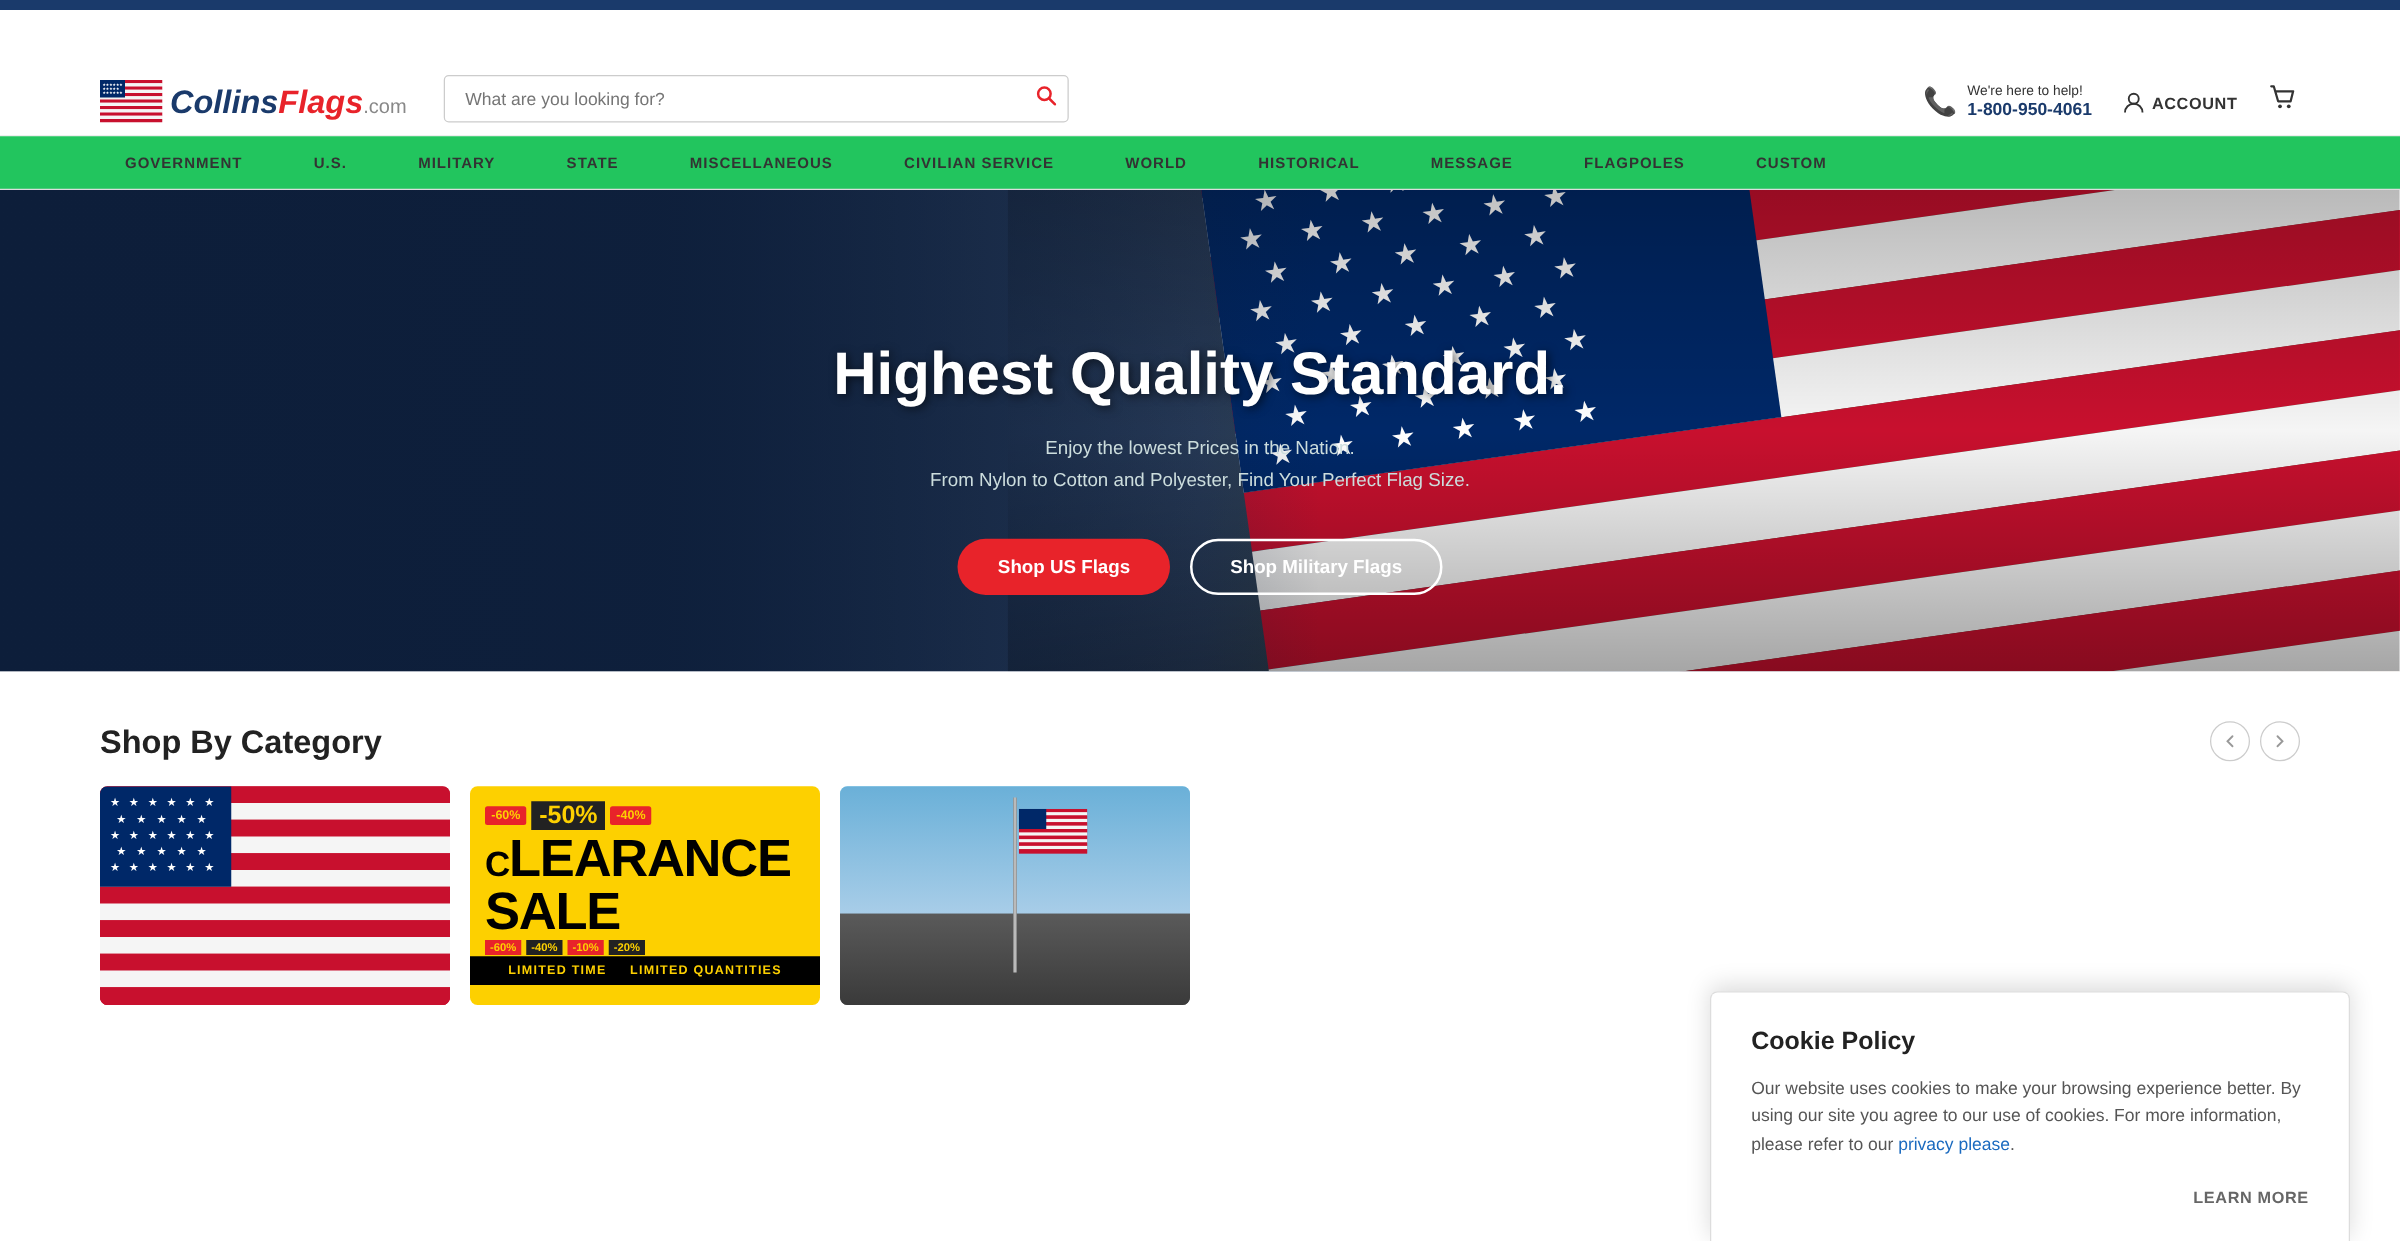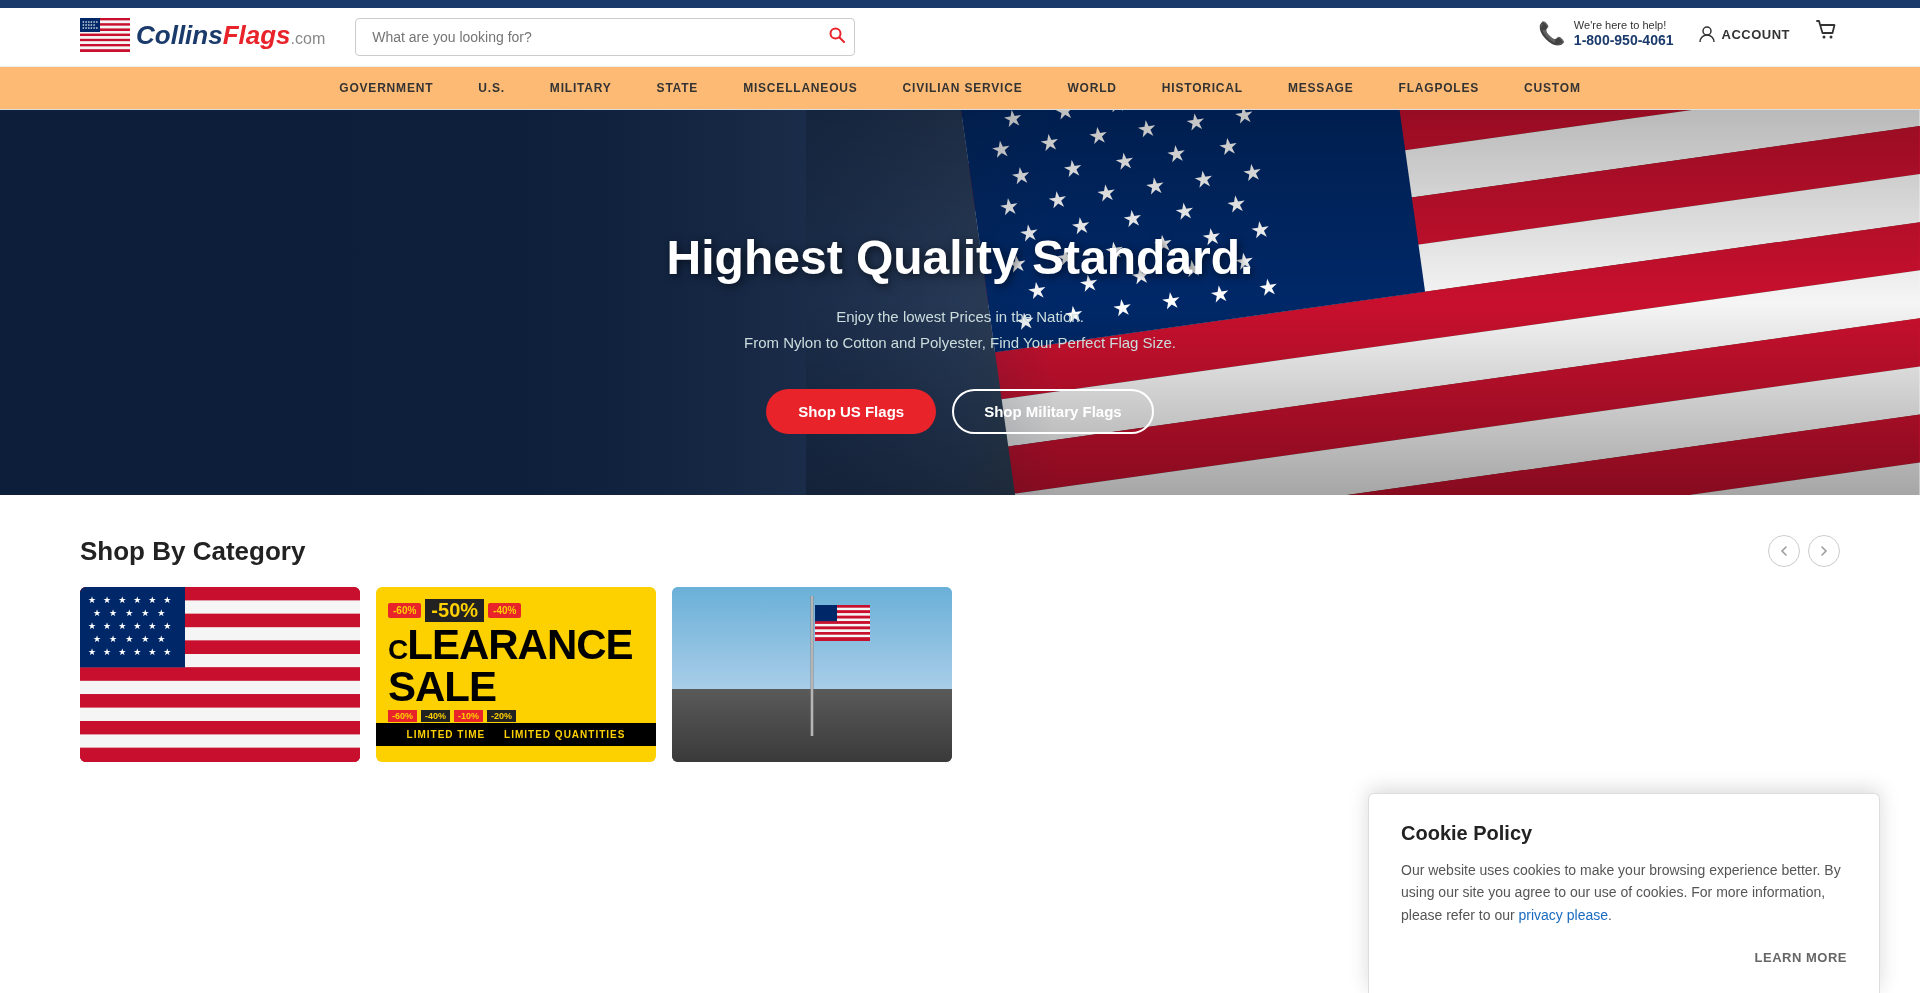--- a/index.html
+++ b/index.html
@@ -8,38 +8,39 @@
     
     .top-bar {
       background: #1a3a6b;
       height: 8px;
       width: 100%;
     }
 
     
     .header {
       display: flex;
-      align-items: flex-start;
+      align-items: flex-end;
       padding: 10px 80px;
       background: #fff;
       border-bottom: 1px solid #eee;
       gap: 30px;
     }
 
     .logo {
       display: flex;
       align-items: center;
       gap: 6px;
       text-decoration: none;
     }
 
     .search-bar {
       flex: 1;
       max-width: 500px;
       position: relative;
+      margin-top: 42px;
     }
 
     .search-bar input {
       width: 100%;
       padding: 10px 40px 10px 16px;
       border: 1px solid #ccc;
       border-radius: 4px;
       font-size: 14px;
       outline: none;
       color: #999;
@@ -97,25 +98,25 @@
     .cart-btn {
       background: none;
       border: none;
       cursor: pointer;
       font-size: 22px;
       color: #333;
     }
 
     
     nav {
-      background: #fdba74;
+      background: #22c55e;
       border-bottom: 1px solid #ddd;
       display: flex;
-      justify-content: center;
-      gap: 5px;
+      justify-content: flex-start;
+      gap: 17px;
       padding: 0 80px;
     }
 
     nav a {
       padding: 14px 20px;
       font-size: 12px;
       font-weight: bold;
       letter-spacing: 0.8px;
       color: #333;
       text-decoration: none;

